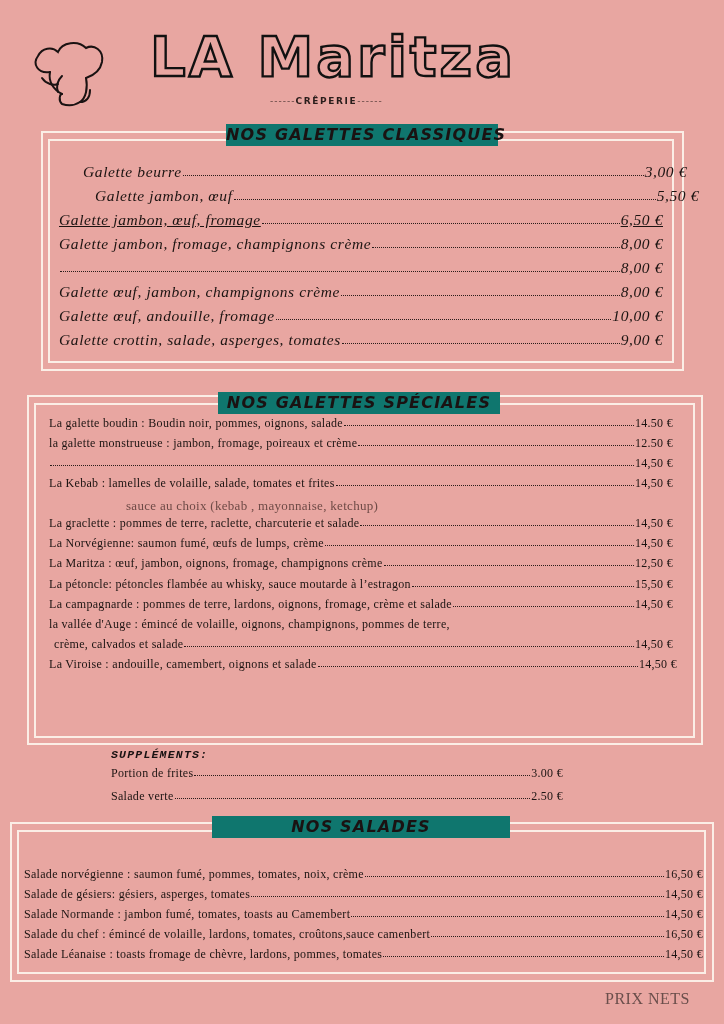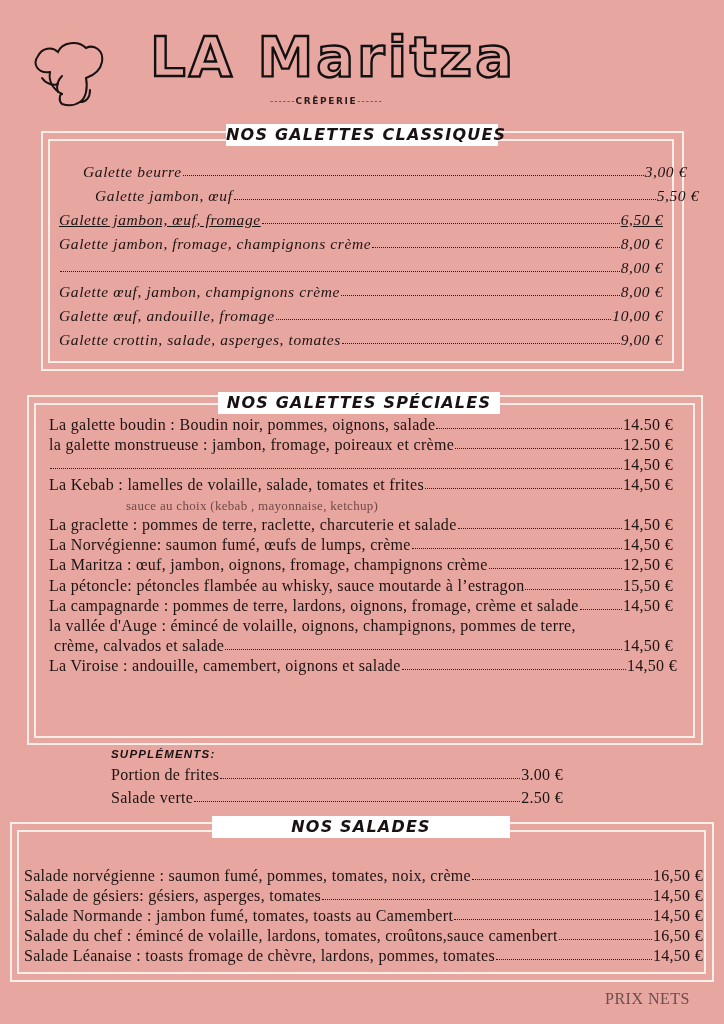--- a/index.html
+++ b/index.html
@@ -26,45 +26,45 @@
     font-family: "DejaVu Sans", sans-serif; font-weight: bold; font-size: 9px;
     letter-spacing: 1.6px; color: #2a1d1b; white-space: nowrap;
   }
   .subtitle .dash { color: #5a3f3c; letter-spacing: 1px; font-weight: normal; }
 
   
   .frame-outer { border: 2px solid #fbeee6; box-sizing: border-box; }
   .frame-inner { border: 2px solid #fbeee6; box-sizing: border-box; }
 
   .section-title {
-    background: #ffffff;
+    background: #0f766e;
     font-family: "DejaVu Sans", sans-serif; font-weight: bold;
     font-size: 16px; letter-spacing: 1.2px; color: #1a1212;
     text-align: center; white-space: nowrap; line-height: 22px;
     font-style: italic;
   }
 
   
   .row {
     position: absolute; display: flex; align-items: baseline; white-space: nowrap;
   }
   .row .lbl { flex: 0 0 auto; }
   .row .dots {
     flex: 1 1 auto; overflow: hidden; margin: 0 1px;
     border-bottom: 1.5px dotted #2a1d1b; height: 0; align-self: flex-end;
     margin-bottom: 5px;
   }
   .row .price { flex: 0 0 auto; }
 
   .classic .row { font-style: italic; font-size: 15.5px; letter-spacing: 0.6px; }
-  .special .row, .salads .row, .supp .row { font-size: 16px; letter-spacing: 0.3px; }
+  .special .row, .salads .row, .supp .row { font-size: 12px; letter-spacing: 0.3px; }
 
   .note { font-size: 13px; color: #6e4a46; letter-spacing: 0.3px; white-space: nowrap; }
   .supp-title {
-    font-family: Liberation Sans, sans-serif; font-weight: bold; font-style: italic;
+    font-family: Liberation Mono, monospace; font-weight: bold; font-style: italic;
     font-size: 11.5px; letter-spacing: 1.2px; color: #1a1212;
   }
   .footer-note {
     right: 34px; top: 990px; font-size: 16px; color: #6a4e4b; letter-spacing: 0.5px;
   }
 </style>
 </head>
 <body>
 
 <div class="abs logo-icon">

